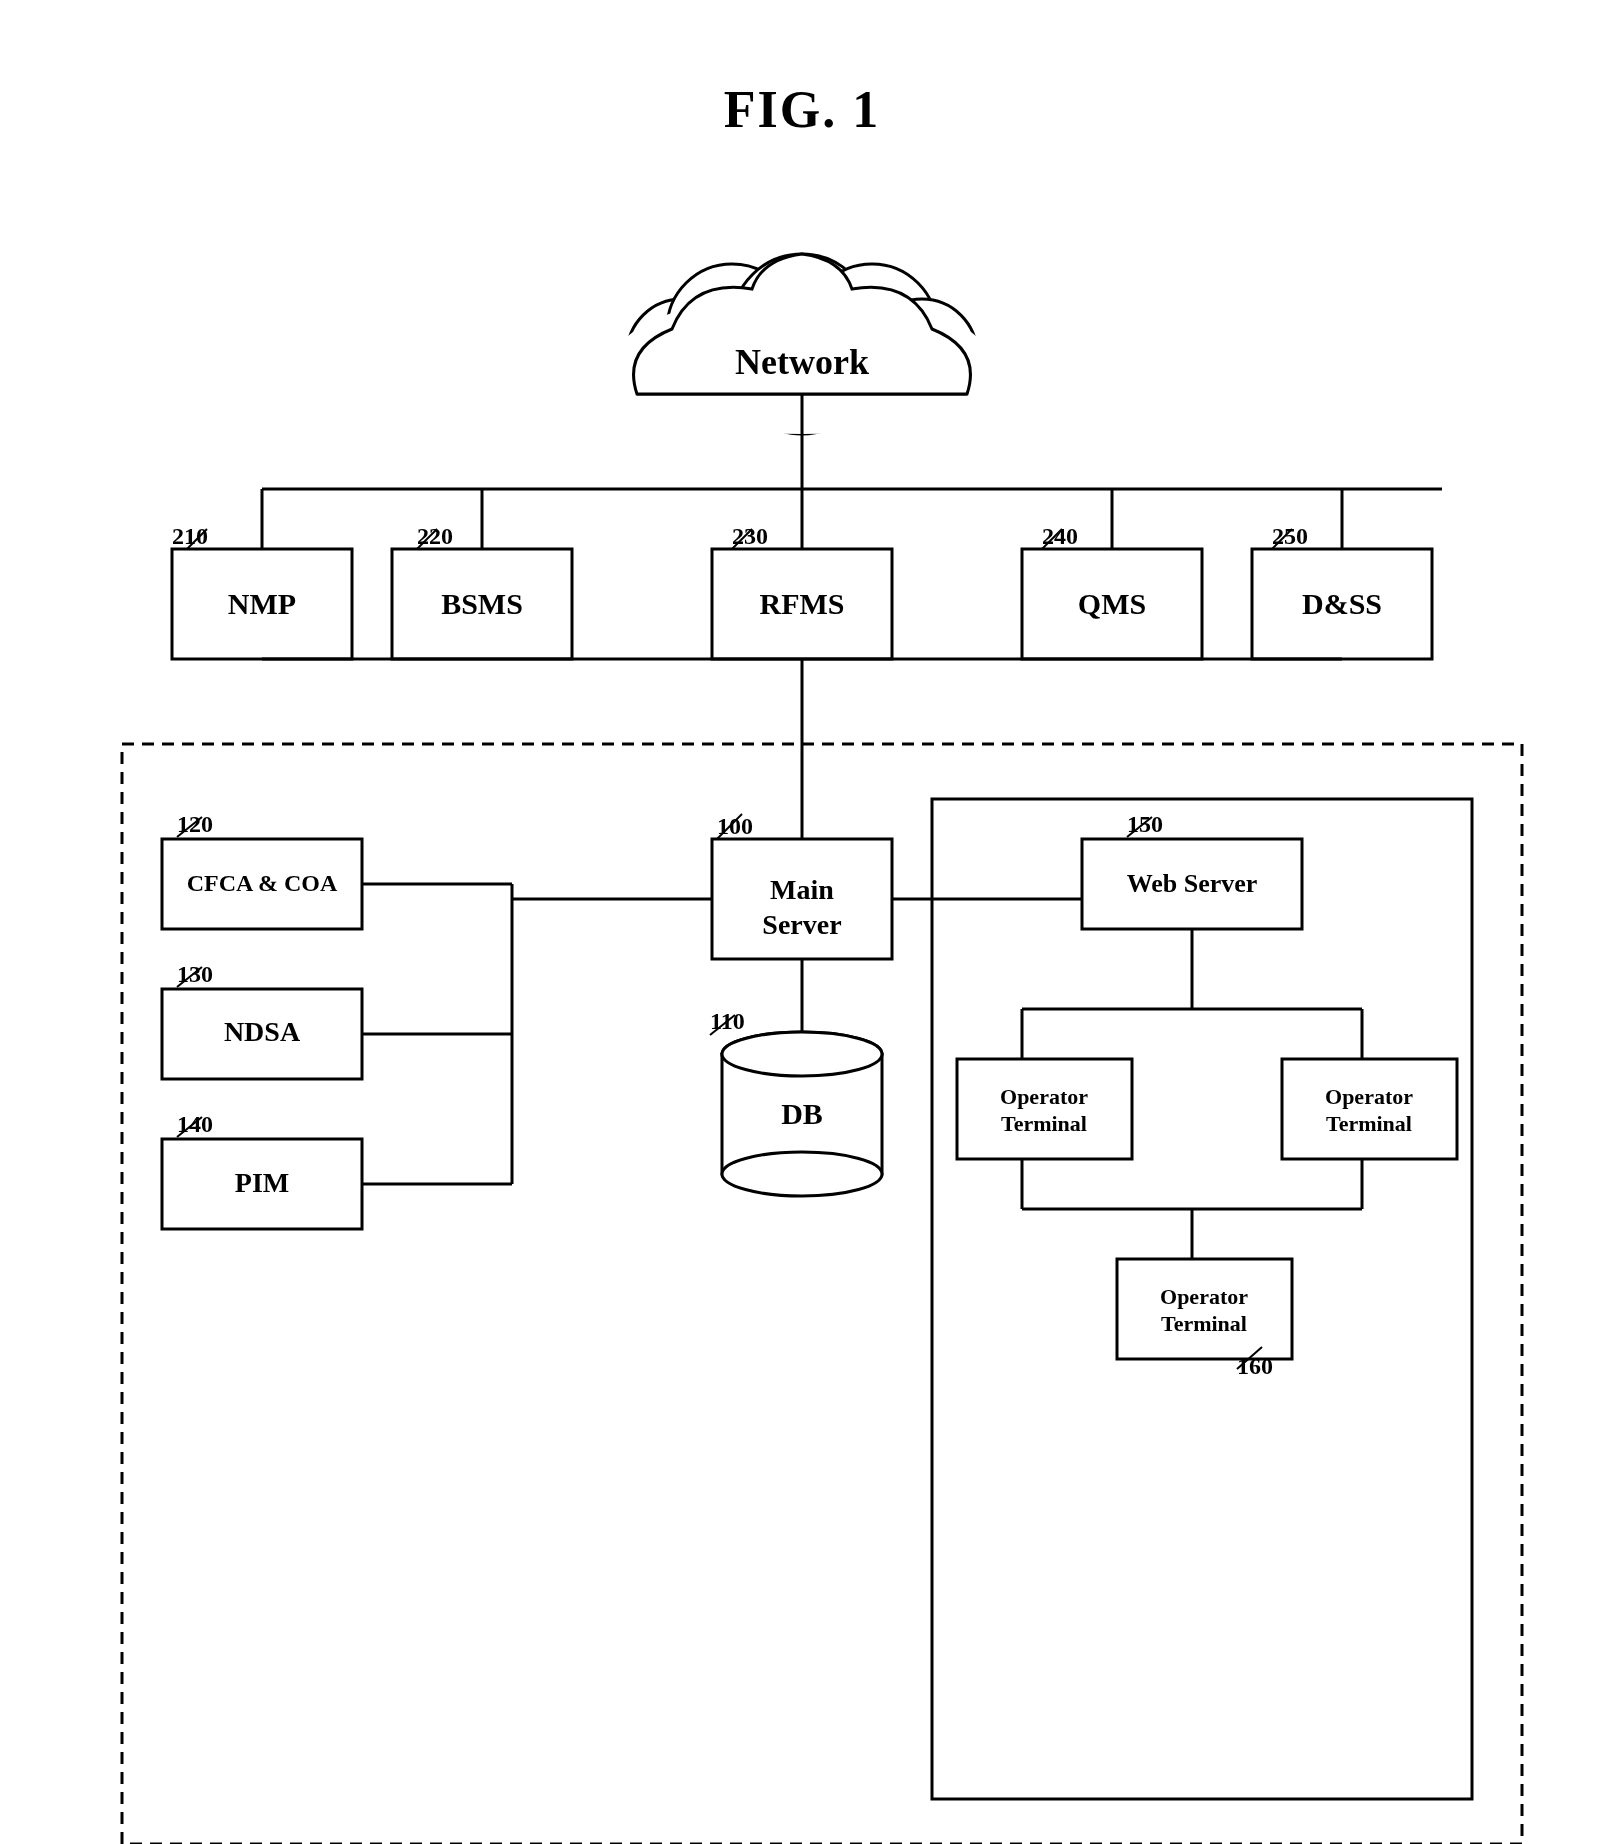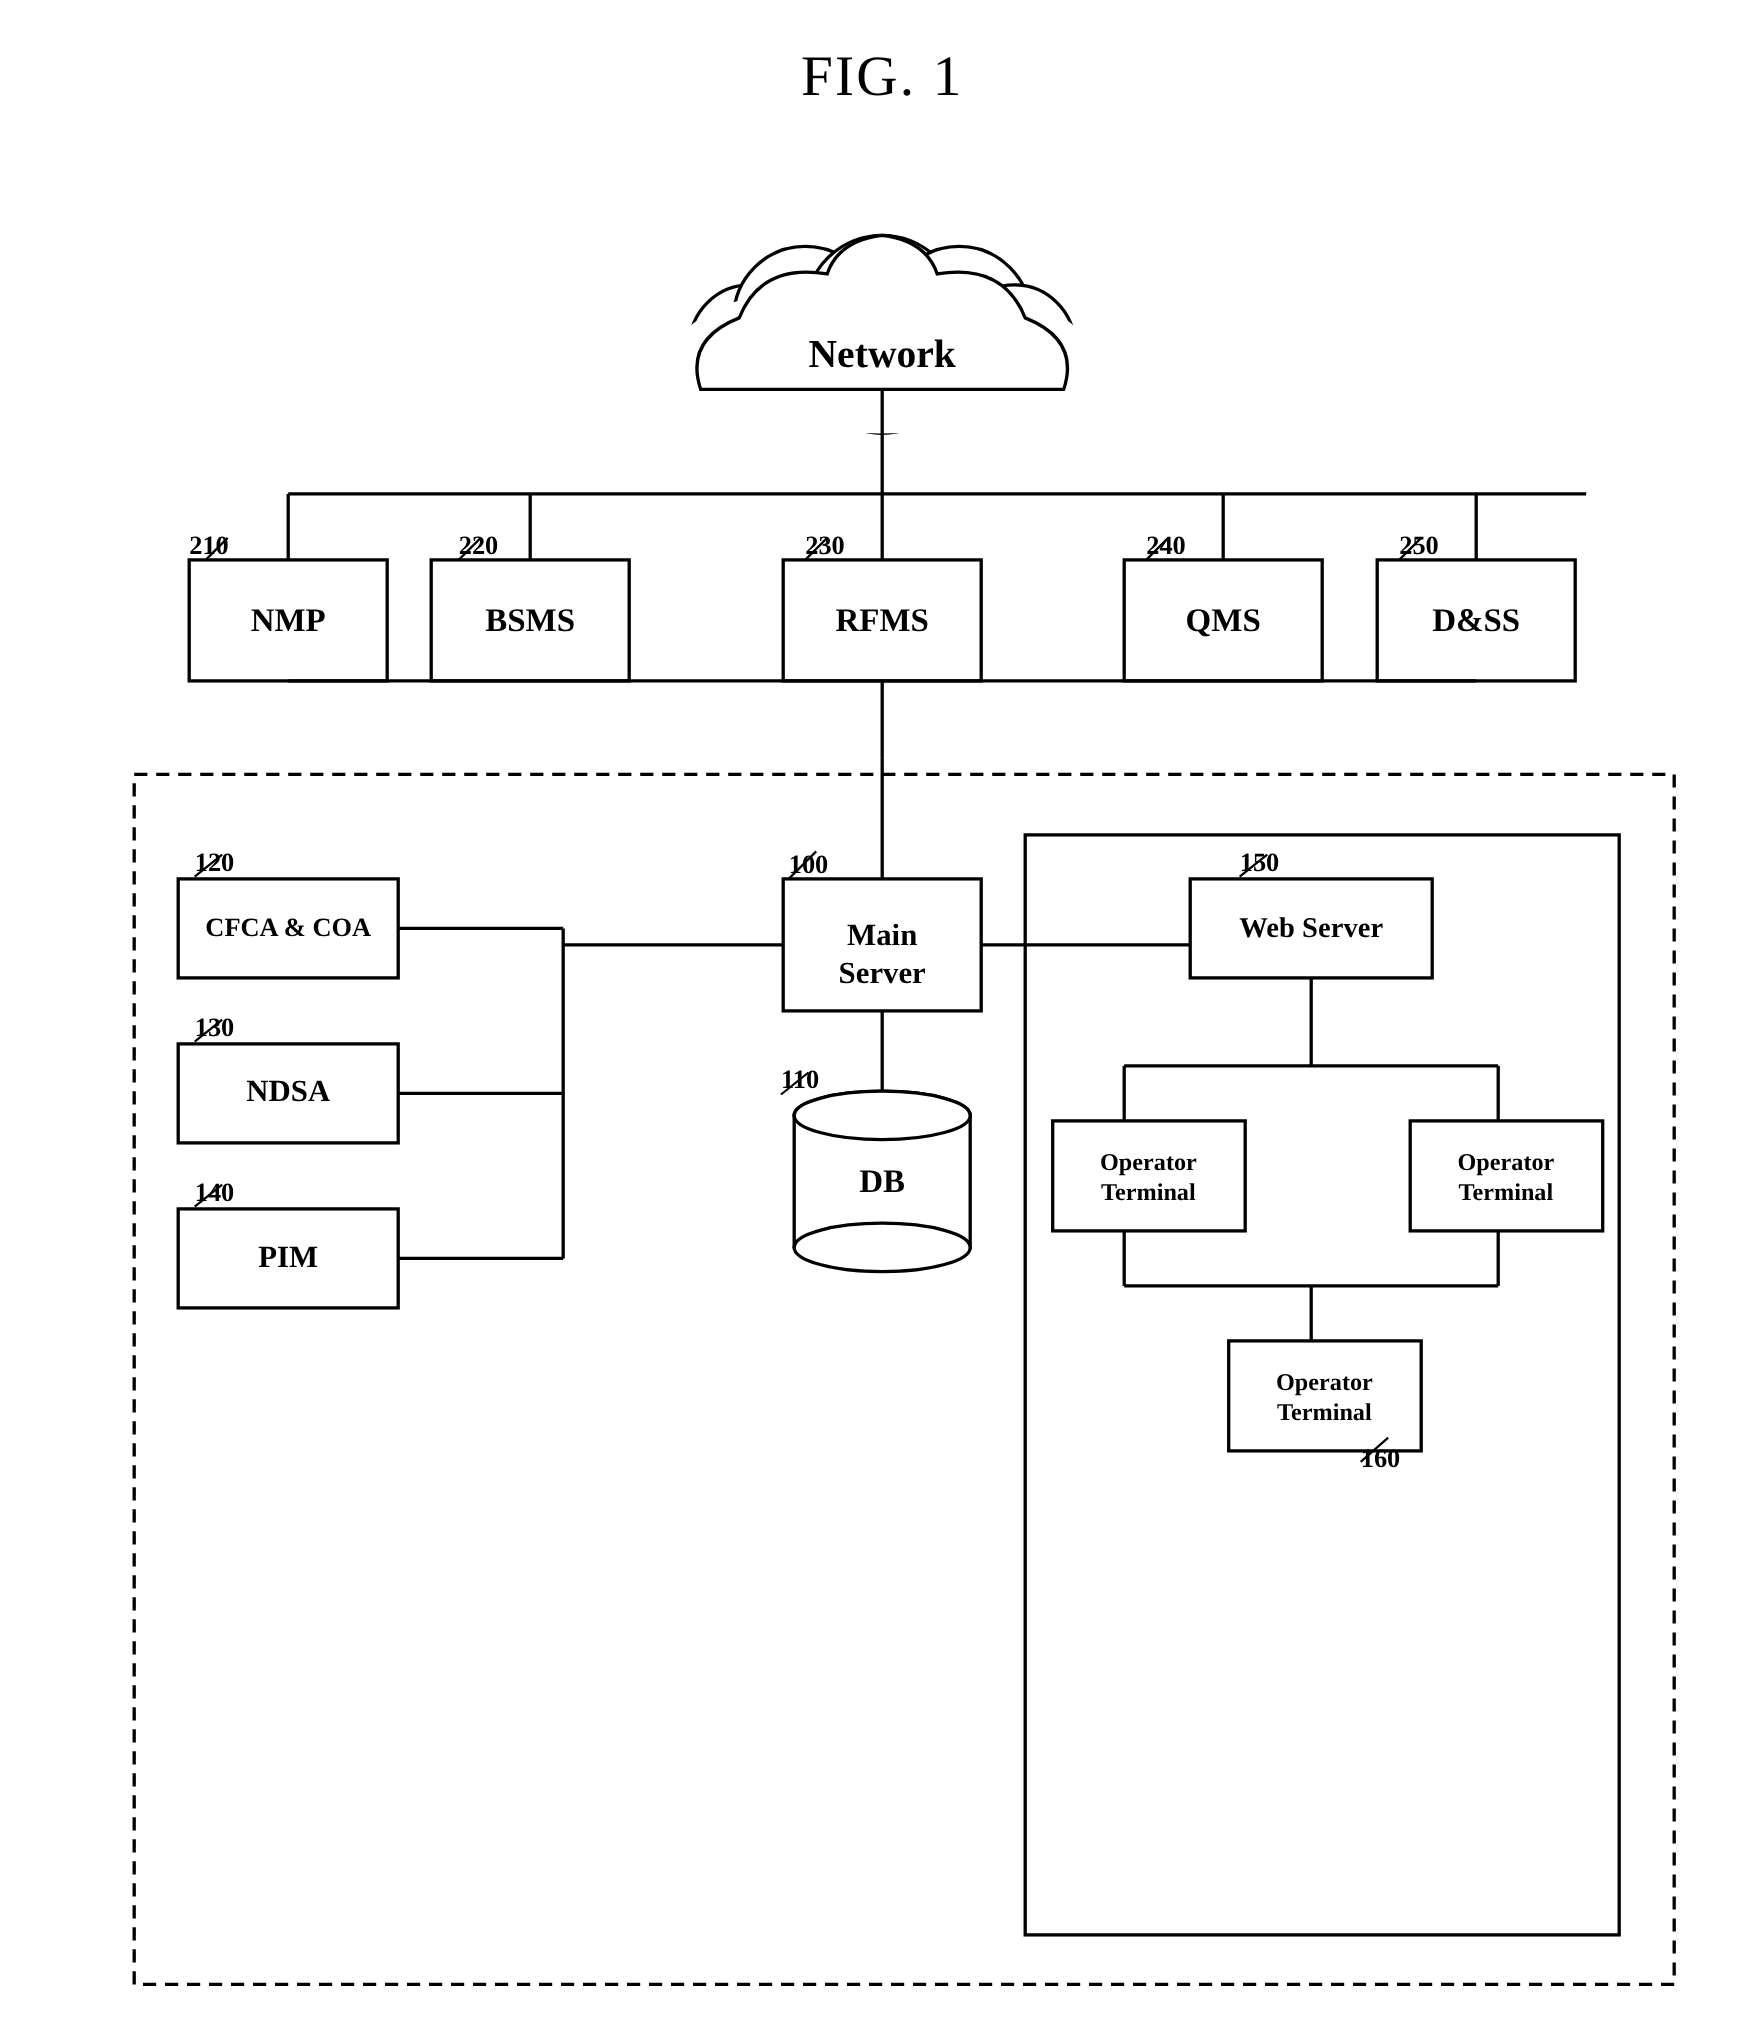--- a/index.html
+++ b/index.html
@@ -9,24 +9,25 @@
       width: 1604px;
       min-height: 1844px;
       display: flex;
       flex-direction: column;
       align-items: center;
       padding: 40px 60px;
     }
 
     .fig-title {
       font-size: 52px;
-      font-weight: 400;
+      font-weight: 700;
       text-align: right;
       margin-bottom: 60px;
       letter-spacing: 2px;
+      margin-top: 40px;
     }
 
     .full-diagram {
       width: 1480px;
       height: 1700px;
       position: relative;
     }
 
     .full-diagram svg {
       width: 100%;

